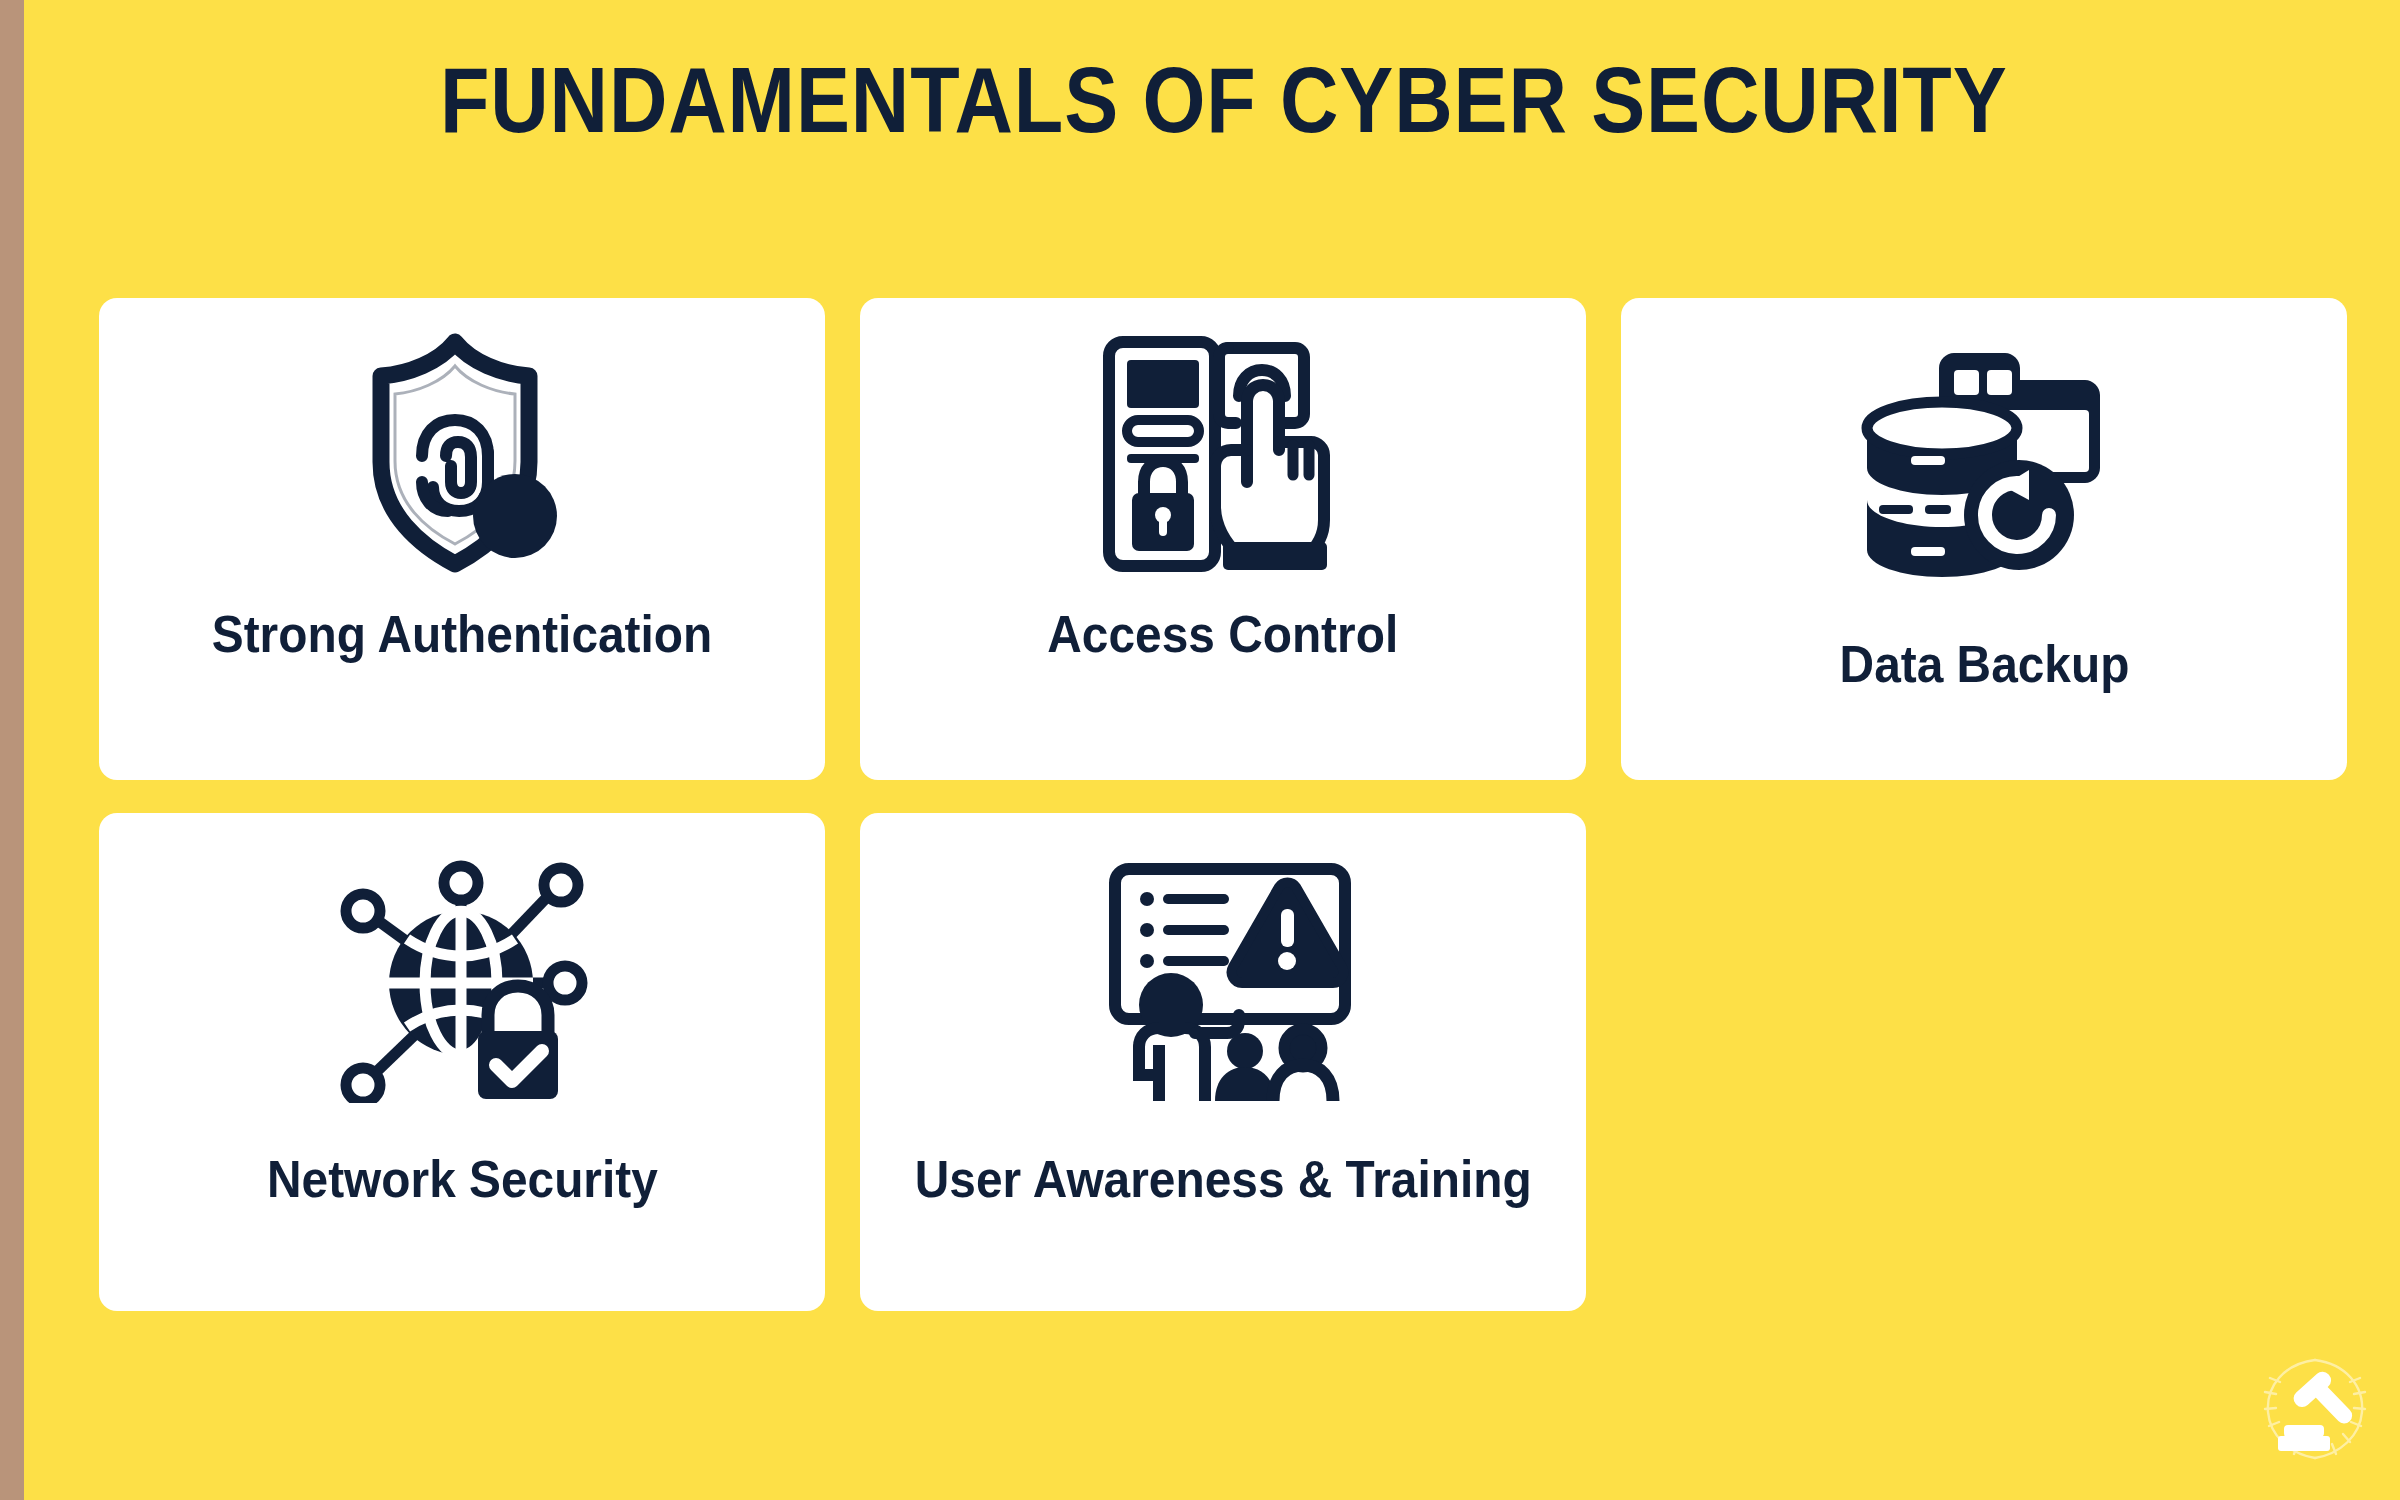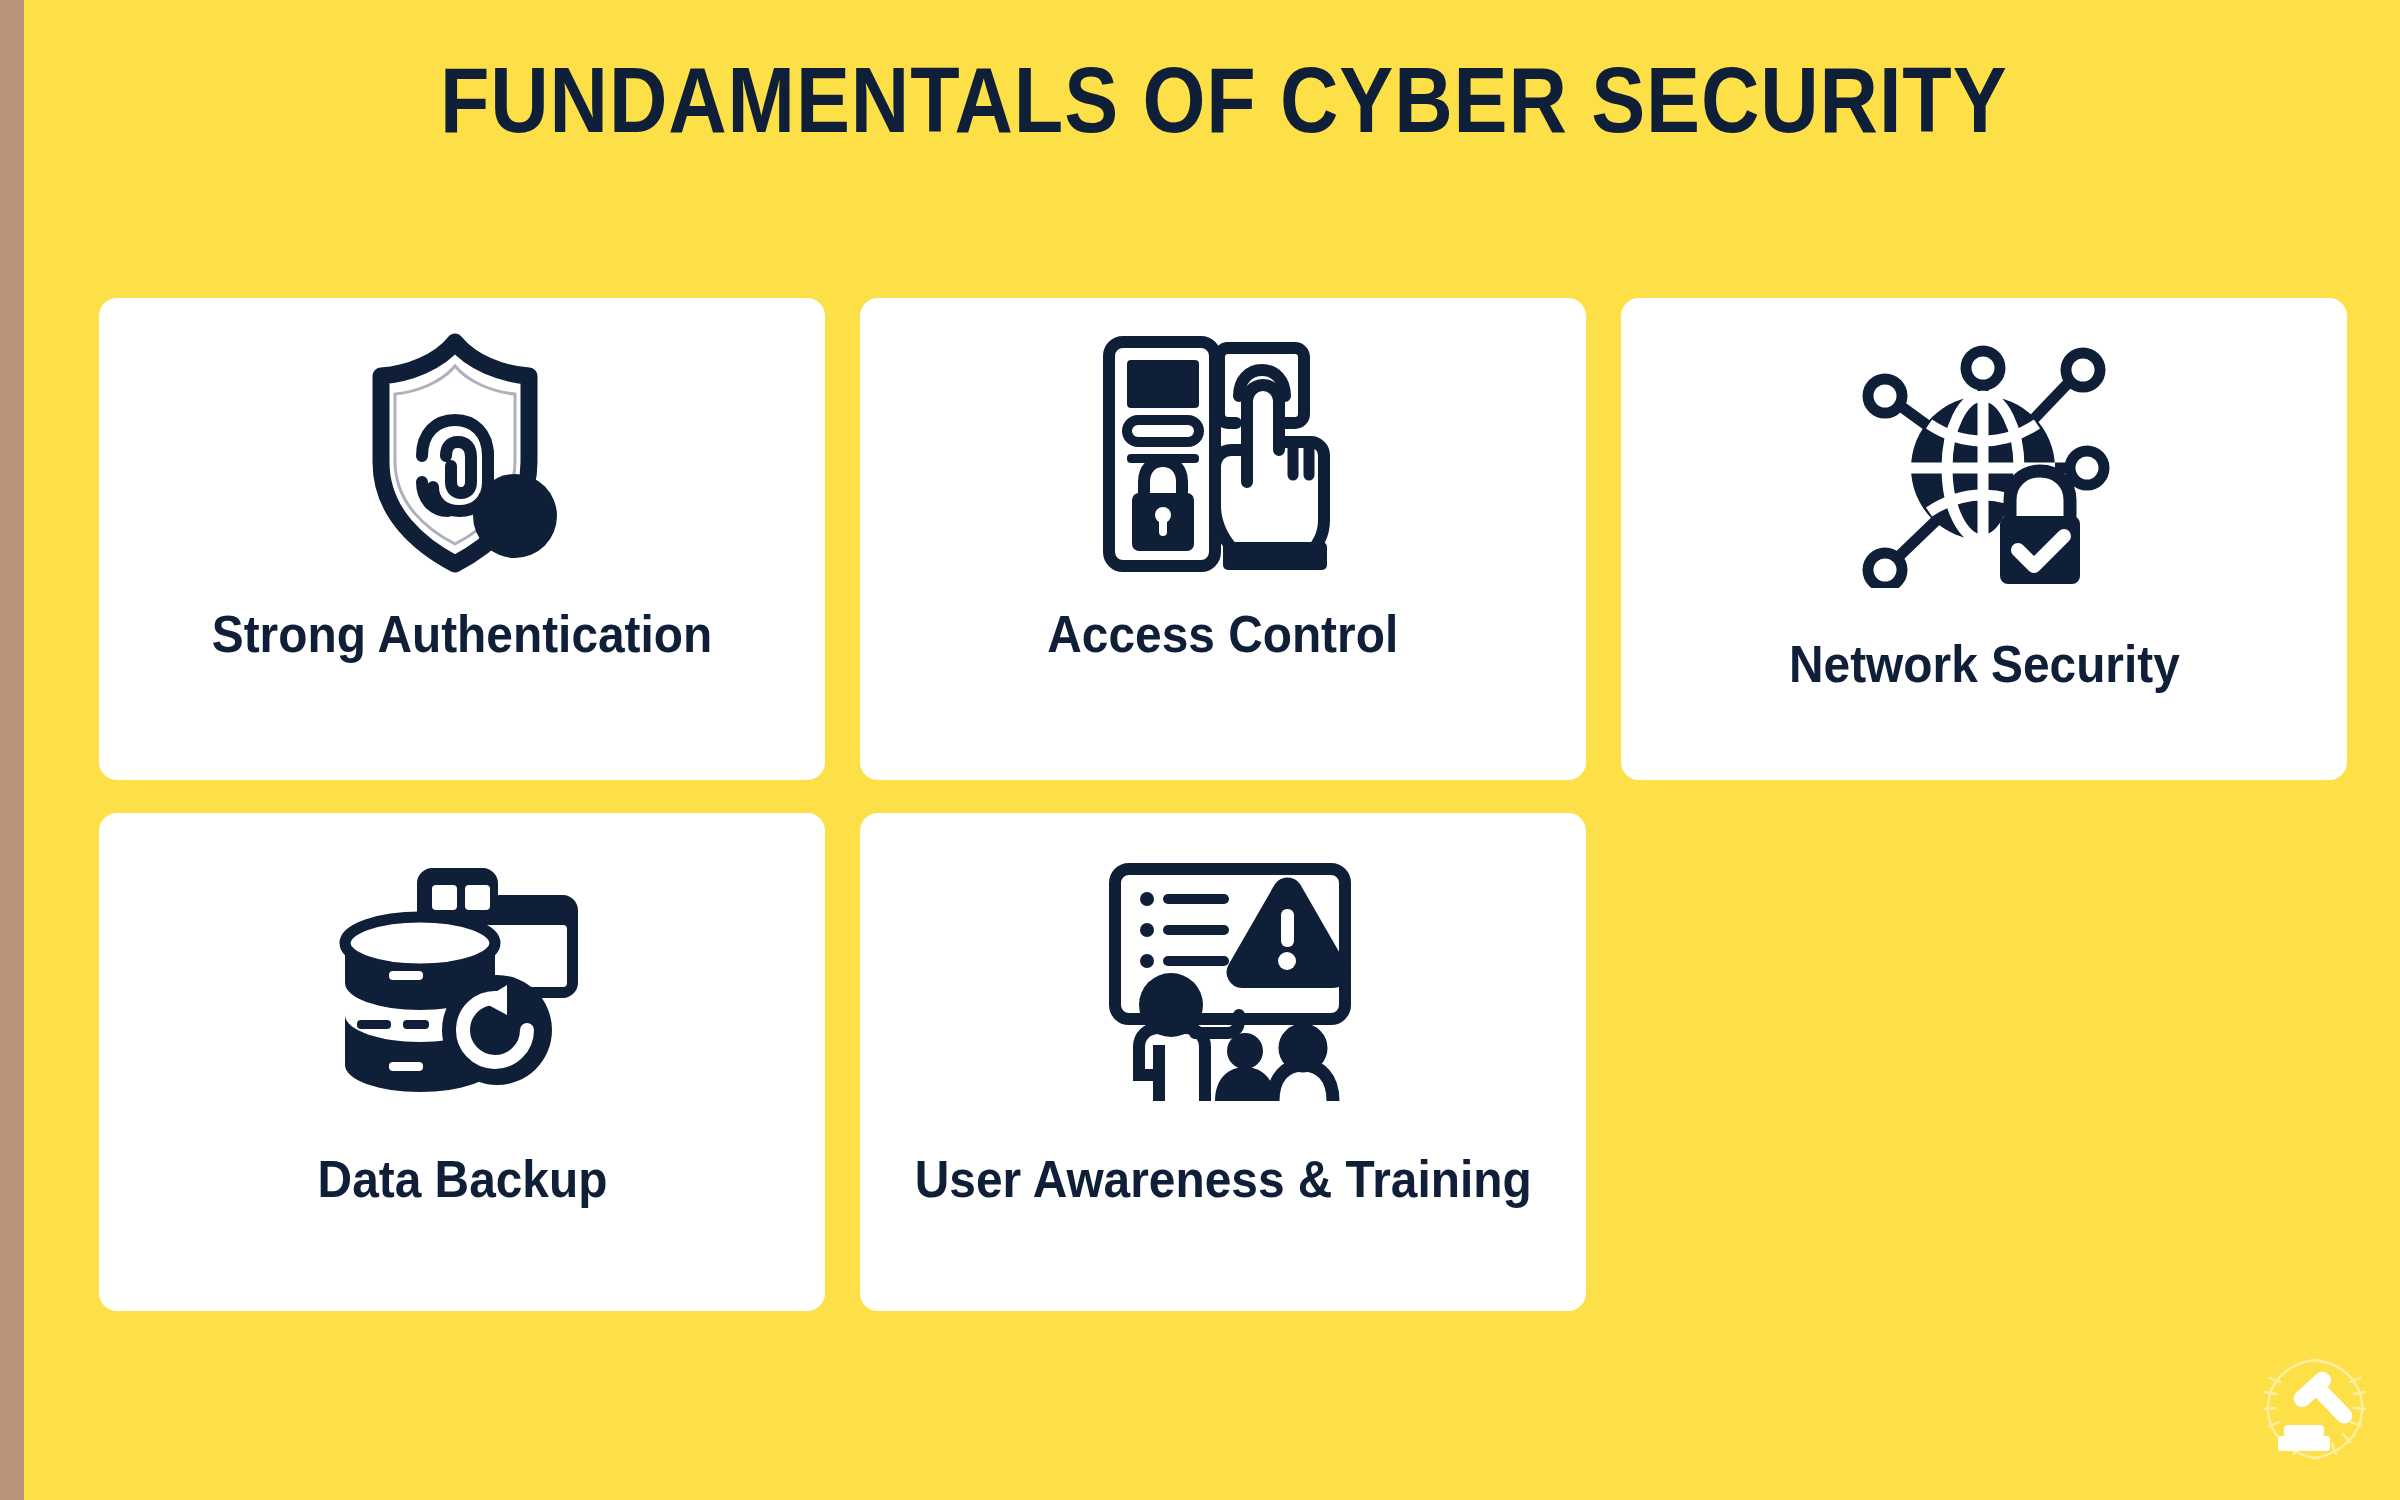--- a/index.html
+++ b/index.html
@@ -162,51 +162,20 @@
           <path d="M212 115 L212 145" stroke="#101f38" stroke-width="11" stroke-linecap="round"></path>
           <rect x="126" y="212" width="104" height="28" rx="5" fill="#101f38"></rect>
         </svg>
       </div>
       <div class="card-label">Access Control</div>
     </div>
 
 
     <div class="card row2">
       <div class="icon-slot">
-        <svg width="258" height="248" viewBox="0 0 258 248" fill="none">
-
-          <path d="M128 36 L128 74" stroke="#101f38" stroke-width="11"></path>
-          <path d="M218 38 L176 82" stroke="#101f38" stroke-width="11"></path>
-          <path d="M40 62 L84 94" stroke="#101f38" stroke-width="11"></path>
-          <path d="M222 128 L182 128" stroke="#101f38" stroke-width="11"></path>
-          <path d="M38 222 L92 170" stroke="#101f38" stroke-width="11"></path>
-
-          <circle cx="128" cy="128" r="72" fill="#101f38"></circle>
-          <path d="M56 128 L200 128" stroke="#ffffff" stroke-width="11"></path>
-          <path d="M128 56 L128 200" stroke="#ffffff" stroke-width="11"></path>
-          <ellipse cx="128" cy="128" rx="36" ry="72" stroke="#ffffff" stroke-width="11" fill="none"></ellipse>
-          <path d="M74 84 C92 96 108 101 128 101 C148 101 164 96 182 84" stroke="#ffffff" stroke-width="11" fill="none"></path>
-          <path d="M74 172 C92 160 108 155 128 155 C148 155 164 160 182 172" stroke="#ffffff" stroke-width="11" fill="none"></path>
-
-          <circle cx="128" cy="28" r="17" fill="#ffffff" stroke="#101f38" stroke-width="11"></circle>
-          <circle cx="228" cy="30" r="17" fill="#ffffff" stroke="#101f38" stroke-width="11"></circle>
-          <circle cx="30" cy="56" r="17" fill="#ffffff" stroke="#101f38" stroke-width="11"></circle>
-          <circle cx="232" cy="128" r="17" fill="#ffffff" stroke="#101f38" stroke-width="11"></circle>
-          <circle cx="30" cy="230" r="17" fill="#ffffff" stroke="#101f38" stroke-width="11"></circle>
-
-          <path d="M155 178 L155 160 C155 143 168 131 185 131 C202 131 215 143 215 160 L215 178" stroke="#101f38" stroke-width="13" fill="#ffffff"></path>
-          <rect x="145" y="176" width="80" height="68" rx="8" fill="#101f38"></rect>
-          <path d="M163 210 L179 226 L209 196" stroke="#ffffff" stroke-width="14" fill="none" stroke-linecap="round" stroke-linejoin="round"></path>
-        </svg>
-      </div>
-      <div class="card-label">Network Security</div>
-    </div>
-
-    <div class="card row2">
-      <div class="icon-slot">
         <svg width="262" height="248" viewBox="0 0 262 248" fill="none">
 
           <path d="M86 28 C86 20 93 13 101 13 L152 13 C160 13 167 20 167 28 L167 40 L232 40 C240 40 247 47 247 55 L247 128 C247 136 240 143 232 143 L101 143 C93 143 86 136 86 128 Z" fill="#101f38"></path>
           <rect x="97" y="70" width="139" height="62" rx="4" fill="#ffffff"></rect>
           <rect x="101" y="30" width="25" height="25" rx="4" fill="#ffffff"></rect>
           <rect x="134" y="30" width="25" height="25" rx="4" fill="#ffffff"></rect>
 
           <path d="M14 88 L14 210 C14 225 48 237 89 237 C130 237 164 225 164 210 L164 88 Z" fill="#101f38"></path>
           <ellipse cx="89" cy="88" rx="75" ry="26" fill="#ffffff" stroke="#101f38" stroke-width="11"></ellipse>
           <path d="M14 128 C14 143 48 155 89 155 C130 155 164 143 164 128 L164 160 C164 175 130 187 89 187 C48 187 14 175 14 160 Z" fill="#ffffff"></path>
@@ -214,20 +183,51 @@
           <rect x="26" y="165" width="34" height="9" rx="4" fill="#101f38"></rect>
           <rect x="72" y="165" width="26" height="9" rx="4" fill="#101f38"></rect>
           <rect x="58" y="207" width="34" height="9" rx="4" fill="#ffffff"></rect>
 
           <circle cx="166" cy="175" r="55" fill="#101f38"></circle>
           <path d="M166 143 A32 32 0 1 0 196 175" stroke="#ffffff" stroke-width="14" fill="none" stroke-linecap="round"></path>
           <path d="M176 130 L150 146 L176 160 Z" fill="#ffffff"></path>
         </svg>
       </div>
       <div class="card-label">Data Backup</div>
+    </div>
+
+    <div class="card row2">
+      <div class="icon-slot">
+        <svg width="258" height="248" viewBox="0 0 258 248" fill="none">
+
+          <path d="M128 36 L128 74" stroke="#101f38" stroke-width="11"></path>
+          <path d="M218 38 L176 82" stroke="#101f38" stroke-width="11"></path>
+          <path d="M40 62 L84 94" stroke="#101f38" stroke-width="11"></path>
+          <path d="M222 128 L182 128" stroke="#101f38" stroke-width="11"></path>
+          <path d="M38 222 L92 170" stroke="#101f38" stroke-width="11"></path>
+
+          <circle cx="128" cy="128" r="72" fill="#101f38"></circle>
+          <path d="M56 128 L200 128" stroke="#ffffff" stroke-width="11"></path>
+          <path d="M128 56 L128 200" stroke="#ffffff" stroke-width="11"></path>
+          <ellipse cx="128" cy="128" rx="36" ry="72" stroke="#ffffff" stroke-width="11" fill="none"></ellipse>
+          <path d="M74 84 C92 96 108 101 128 101 C148 101 164 96 182 84" stroke="#ffffff" stroke-width="11" fill="none"></path>
+          <path d="M74 172 C92 160 108 155 128 155 C148 155 164 160 182 172" stroke="#ffffff" stroke-width="11" fill="none"></path>
+
+          <circle cx="128" cy="28" r="17" fill="#ffffff" stroke="#101f38" stroke-width="11"></circle>
+          <circle cx="228" cy="30" r="17" fill="#ffffff" stroke="#101f38" stroke-width="11"></circle>
+          <circle cx="30" cy="56" r="17" fill="#ffffff" stroke="#101f38" stroke-width="11"></circle>
+          <circle cx="232" cy="128" r="17" fill="#ffffff" stroke="#101f38" stroke-width="11"></circle>
+          <circle cx="30" cy="230" r="17" fill="#ffffff" stroke="#101f38" stroke-width="11"></circle>
+
+          <path d="M155 178 L155 160 C155 143 168 131 185 131 C202 131 215 143 215 160 L215 178" stroke="#101f38" stroke-width="13" fill="#ffffff"></path>
+          <rect x="145" y="176" width="80" height="68" rx="8" fill="#101f38"></rect>
+          <path d="M163 210 L179 226 L209 196" stroke="#ffffff" stroke-width="14" fill="none" stroke-linecap="round" stroke-linejoin="round"></path>
+        </svg>
+      </div>
+      <div class="card-label">Network Security</div>
     </div>
 
     <div class="card row2">
       <div class="icon-slot">
         <svg width="268" height="248" viewBox="0 0 268 248" fill="none">
 
           <rect x="26" y="14" width="230" height="150" rx="14" stroke="#101f38" stroke-width="12" fill="none"></rect>
           <circle cx="58" cy="44" r="7" fill="#101f38"></circle>
           <rect x="74" y="39" width="66" height="10" rx="5" fill="#101f38"></rect>
           <circle cx="58" cy="75" r="7" fill="#101f38"></circle>

